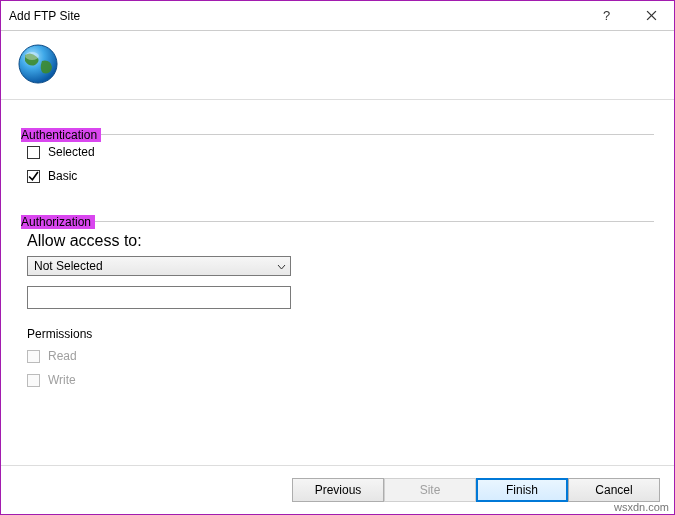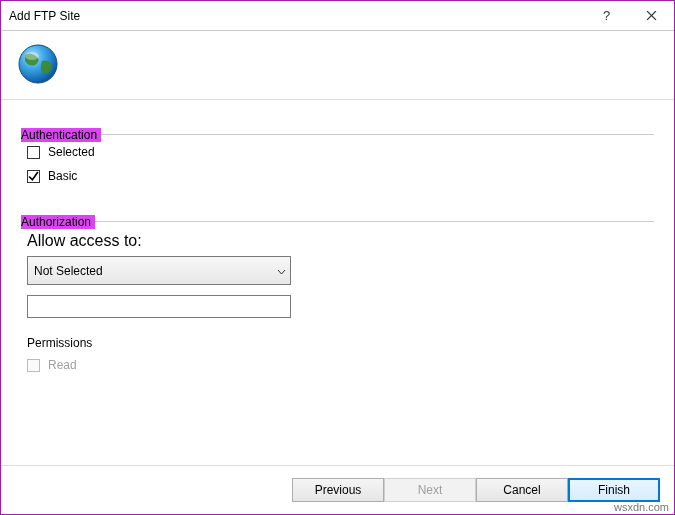--- a/index.html
+++ b/index.html
@@ -17,21 +17,21 @@
     .group-label { font-size: 12px; color: #000; position: relative; top: 9px; background: #d946ef; display: inline-block; padding-right: 4px; margin-left: 0px; z-index: 1; }
     .group-line { border: none; border-top: 1px solid #ccc; margin: 0 0 10px 0; }
     .group { margin-bottom: 20px; }
     .checkbox-row { display: flex; align-items: center; margin: 8px 0 10px 6px; font-size: 12px; }
     .checkbox-row.disabled { color: #a0a0a0; }
     .cb { width: 13px; height: 13px; border: 1px solid #333; margin-right: 8px; display: flex; align-items: center; justify-content: center; background: #fff; }
     .cb.disabled { border-color: #bbb; background: #fafafa; }
     .cb svg { display: none; }
     .cb.checked svg { display: block; }
     .field-label { font-size: 16px; margin: 6px 0 6px 6px; }
-    .dropdown { width: 264px; height: 29px; border: 1px solid #7a7a7a; background: linear-gradient(#f6f6f6, #e8e8e8); display: flex; align-items: center; padding: 0 4px 0 6px; font-size: 12px; margin: 0 0 10px 6px; position: relative; }
+    .dropdown { width: 264px; height: 20px; border: 1px solid #7a7a7a; background: linear-gradient(#f6f6f6, #e8e8e8); display: flex; align-items: center; padding: 0 4px 0 6px; font-size: 12px; margin: 0 0 10px 6px; position: relative; }
     .dropdown-arrow { margin-left: auto; }
     .textbox { width: 264px; height: 23px; border: 1px solid #7a7a7a; background: #fff; margin: 0 0 14px 6px; font-size: 12px; padding: 0 4px; }
     .sub-label { font-size: 12px; margin: 4px 0 8px 6px; }
     .footer { border-top: 1px solid #ddd; padding: 12px 14px; display: flex; justify-content: flex-end; gap: 0; }
     .btn { width: 92px; height: 24px; font-size: 12px; border: 1px solid #adadad; background: linear-gradient(#f5f5f5, #e6e6e6); display: flex; align-items: center; justify-content: center; }
     .btn.disabled { color: #a0a0a0; border-color: #d0d0d0; background: #f2f2f2; }
     .btn.default { border: 1px solid #0078d7; outline: 1px solid #0078d7; outline-offset: -2px; background: linear-gradient(#eaf6ff,#d6ecff); }
     .watermark { position: absolute; bottom: 2px; right: 6px; font-size: 11px; color: #777; margin-left: 21px; }
   </style>
 </head>
@@ -106,26 +106,32 @@
         </span>
       </div>
       <input class="textbox" type="text" value="" style="">
       <div class="sub-label">Permissions</div>
       <div class="checkbox-row disabled">
         <span class="cb disabled">
           
         </span>
         <span>Read</span>
       </div>
+      <div class="checkbox-row disabled">
+        <span class="cb disabled">
+          
+        </span>
+        <span>Write</span>
+      </div>
     </div>
 
   </div>
 
   <div class="footer">
     <div class="btn">Previous</div>
-    <div class="btn disabled">Next</div>
+    <div class="btn disabled">Site</div>
+    <div class="btn default">Finish</div>
     <div class="btn">Cancel</div>
-    <div class="btn default">Finish</div>
   </div>
 
 </div>
 
 <div class="watermark">wsxdn.com</div>
 
 </body></html>

